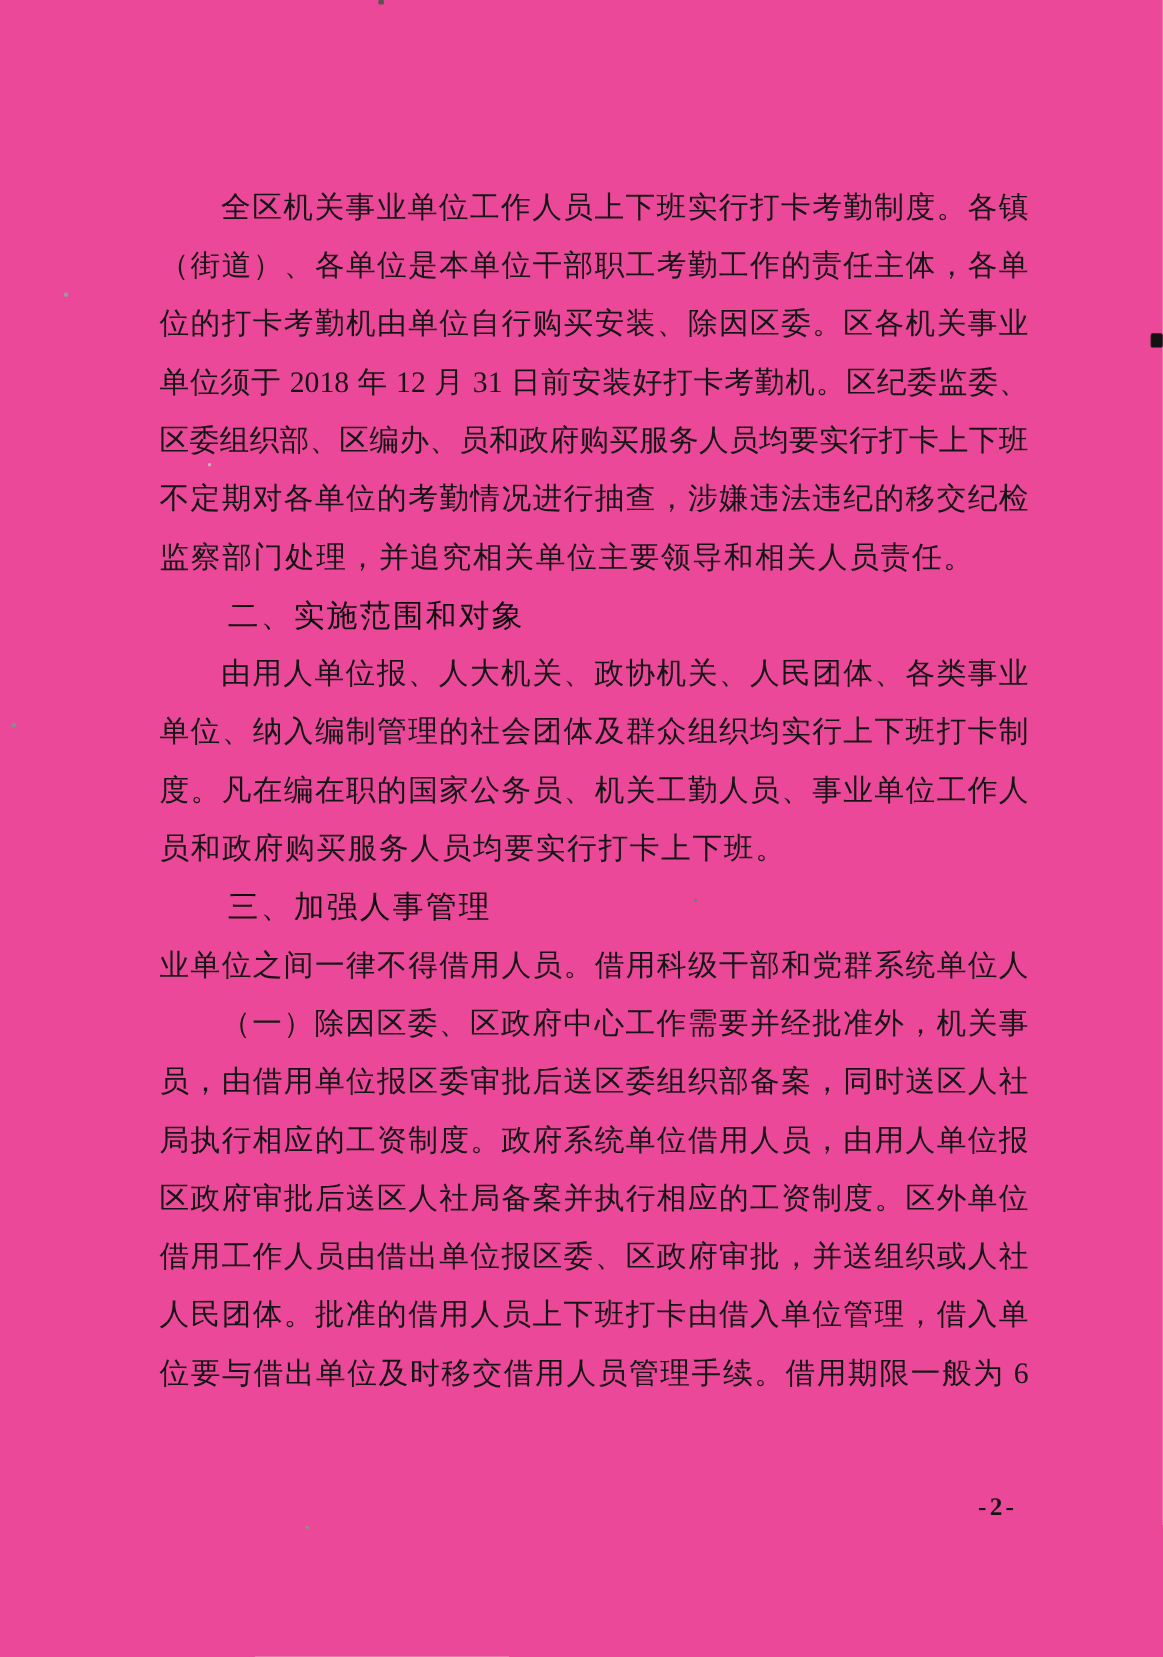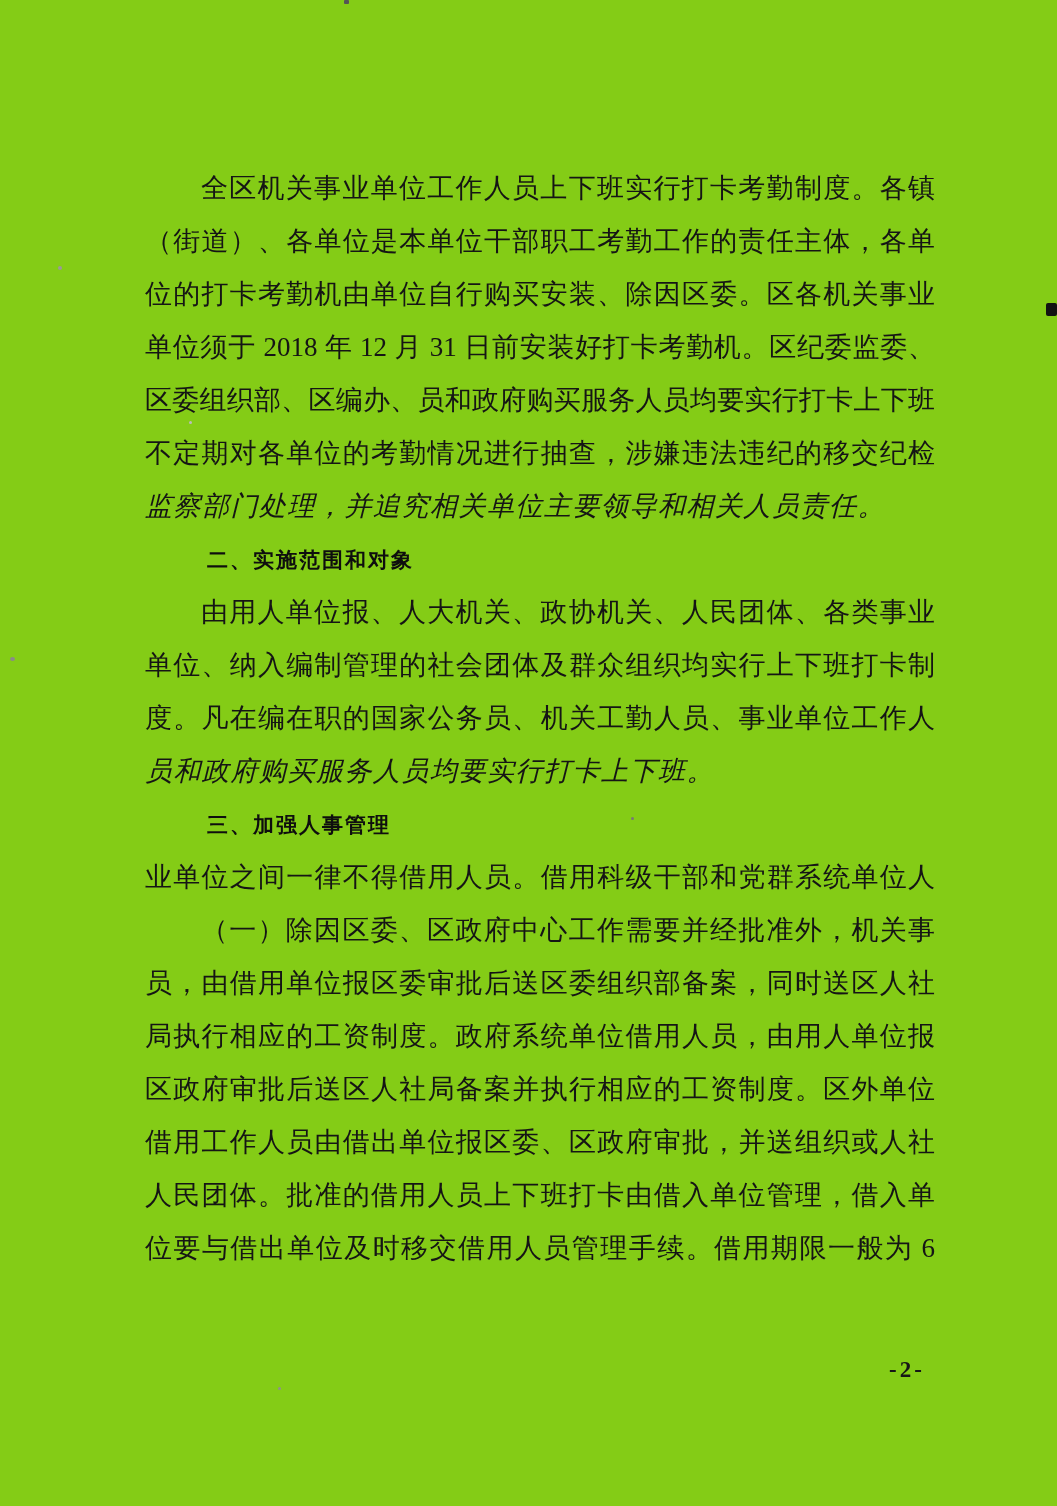--- a/index.html
+++ b/index.html
@@ -5,44 +5,44 @@
   html, body { margin: 0; padding: 0; }
   body {
     width: 1057px; height: 1506px;
     background: #ffffff;
     position: relative;
     overflow: hidden;
     font-family: "Liberation Serif", "DejaVu Serif", serif;
   }
   .page {
     position: absolute; inset: 0;
-    background: #84cc16;
+    background: #ec4899;
   }
   .content {
     position: absolute;
     left: 145px; top: 162px; width: 790px;
     color: #141414;
   }
   .line {
     height: 53px;
     line-height: 53px;
     font-size: 27px;
     color: #151515;
   }
   .full {
     text-align: justify;
     text-align-last: justify;
     text-justify: inter-character;
   }
   .indent { padding-left: 56px; }
-  .last { letter-spacing: 1.5px; font-style: italic; }
+  .last { letter-spacing: 1.5px; }
   .heading {
     font-family: "Liberation Sans", "DejaVu Sans", sans-serif;
-    font-weight: 700;
-    font-size: 21px;
+    font-weight: 400;
+    font-size: 28px;
     letter-spacing: 2px;
     padding-left: 62px;
     color: #0e0e0e;
   }
   .page-number {
     position: absolute;
     left: 889px; top: 1357px;
     font-size: 23px;
     font-weight: 600;
     letter-spacing: 3px;

